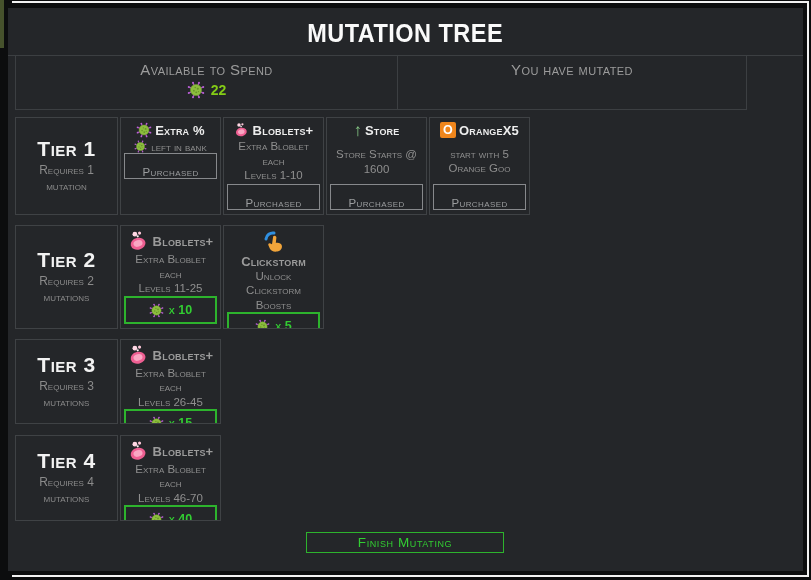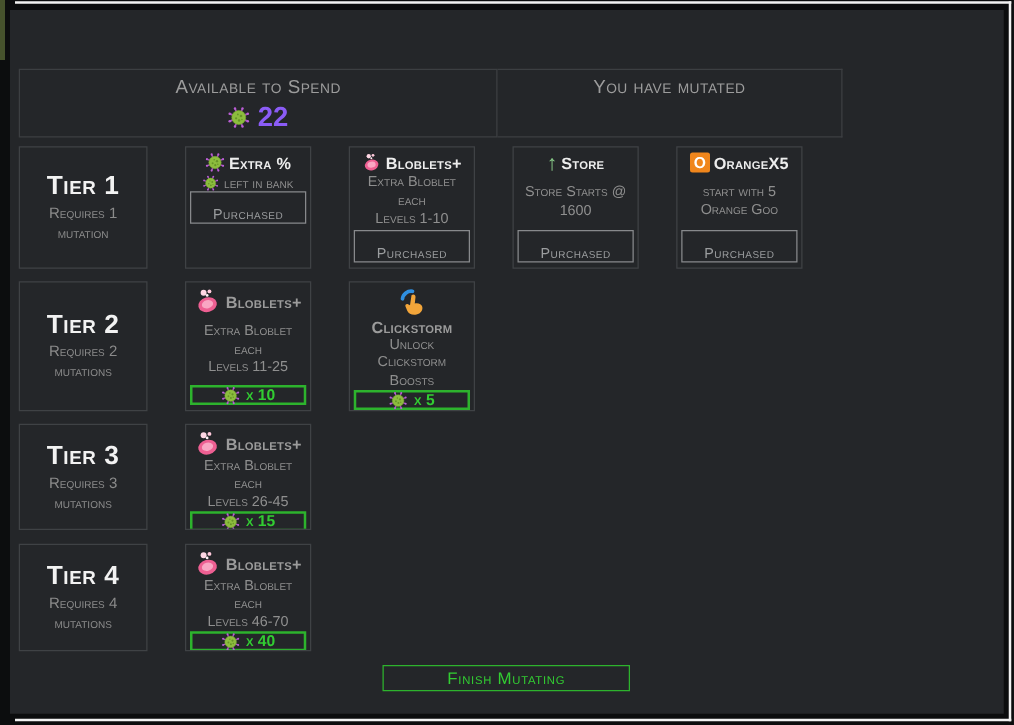--- a/index.html
+++ b/index.html
@@ -12,69 +12,72 @@
   .green-sliver{position:absolute;left:0;top:0;width:4px;height:48px;background:#46522c;}
   .frame{position:absolute;left:12px;top:1px;right:2px;bottom:3px;
     border:2px solid #f2f2f2;border-left:none;pointer-events:none;}
   .dialog{position:absolute;left:8px;top:8px;width:795px;height:563px;background:#242629;}
 
   .titlebar{position:absolute;top:0;left:0;right:0;height:47px;
     border-bottom:1px solid #3c3f42;text-align:center;}
   .titlebar span{display:inline-block;line-height:50px;font-size:25px;font-weight:bold;
     color:#fafafa;letter-spacing:.5px;transform:scaleX(.94);font-variant:normal;}
 
-  .hdr{position:absolute;top:47px;left:7px;width:659px;height:55px;
+  .hdr{position:absolute;top:47px;left:7px;width:732px;height:55px;
     display:grid;grid-template-columns:383px 1fr;}
   .hcell{border:1px solid #3c3f42;box-sizing:border-box;text-align:center;padding-top:5px;}
   .hcell+.hcell{border-left:none;}
   .hlabel{font-size:15px;color:#9c9c9c;letter-spacing:.4px;}
   .hval{margin-top:3px;font-size:16px;color:#9c9c9c;
     display:flex;justify-content:center;align-items:center;gap:6px;}
-  .hval .num{color:#8b5cf6;font-weight:bold;font-size:22px;}
+  .hval .num{color:#84cc16;font-weight:bold;font-size:14px;}
 
   .tier-row{position:absolute;left:7px;display:flex;gap:2px;}
   .tier-cell{width:103px;box-sizing:border-box;border:1px solid #3f4245;
     display:flex;flex-direction:column;align-items:center;justify-content:center;}
   .tier-name{font-size:21px;font-weight:bold;color:#f2f2f2;letter-spacing:.5px;}
   .tier-req{font-size:12px;color:#8b8b8b;text-align:center;white-space:pre-line;
     line-height:1.3;margin-top:2px;}
 
   .card{width:101px;box-sizing:border-box;border:1px solid #3f4245;
     display:flex;flex-direction:column;align-items:center;
-    padding:3px 3px 4px;overflow:hidden;margin-left:28px;}
+    padding:3px 3px 4px;overflow:hidden;}
   .card-title-row{display:flex;align-items:center;justify-content:center;gap:3px;margin-top:1px;}
   .card-icon-row{margin-top:1px;line-height:0;}
   .card-title{font-size:13px;font-weight:bold;letter-spacing:.2px;white-space:nowrap;}
   .t-purchased{color:#ededed;} .t-locked{color:#9b9b9b;}
   .card-sub{display:flex;align-items:center;gap:4px;font-size:11px;color:#8f8f8f;margin-top:2px;}
   .card-desc{font-size:11.5px;color:#8f8f8f;text-align:center;white-space:pre-line;
     line-height:1.25;margin-top:auto;margin-bottom:auto;}
   .icn{display:inline-flex;line-height:0;}
   .store-arrow{font-size:17px;font-weight:bold;color:#86c786;line-height:1;font-variant:normal;}
   .orange-box{display:inline-block;width:16px;height:16px;background:#f0861c;color:#fff;
     font-size:12.5px;font-weight:bold;text-align:center;line-height:16px;
     border-radius:2px;font-variant:normal;}
 
   button{font-family:inherit;font-variant:small-caps;background:transparent;cursor:pointer;}
   .btn-purchased{width:100%;height:17px;border:1px solid #87898c;color:#9b9d9f;
     font-size:11.5px;letter-spacing:.4px;padding:12px;flex:none;}
-  .btn-cost{width:100%;height:16px;border:2px solid #2db32d;color:#32cd32;
+  .btn-cost{width:100%;height:28px;border:2px solid #2db32d;color:#32cd32;
     font-weight:bold;font-size:12.5px;display:flex;align-items:center;justify-content:center;
     gap:5px;padding:0;box-sizing:border-box;flex:none;}
 
   .finish{position:absolute;left:298px;top:524px;width:198px;height:21px;
     border:1px solid #2db32d;color:#32cd32;font-size:13.5px;letter-spacing:.6px;}
 </style>
 </head>
 <body>
 
 <div class="green-sliver"></div>
 <div class="frame"></div>
 
 <div class="dialog">
+  <div class="titlebar">
+    <span>MUTATION TREE</span>
+  </div>
 
   <div class="hdr">
     <div class="hcell">
       <div class="hlabel">Available to Spend</div>
       <div class="hval">
         <span class="icn" id="avail-icon">
             <svg width="18" height="18" viewBox="-11 -11 22 22">
               <line x1="5.54" y1="2.30" x2="8.59" y2="3.56" stroke="#a94fc6" stroke-width="1.7"></line>
               <circle cx="8.87" cy="3.67" r="1.2" fill="#bb5fd6"></circle>
               <line x1="2.30" y1="5.54" x2="3.56" y2="8.59" stroke="#a94fc6" stroke-width="1.7"></line>

